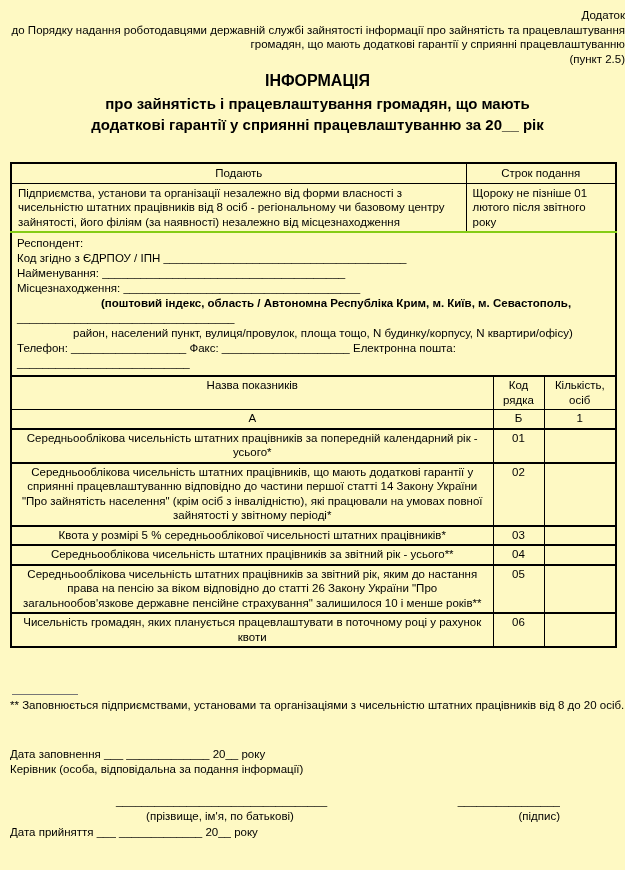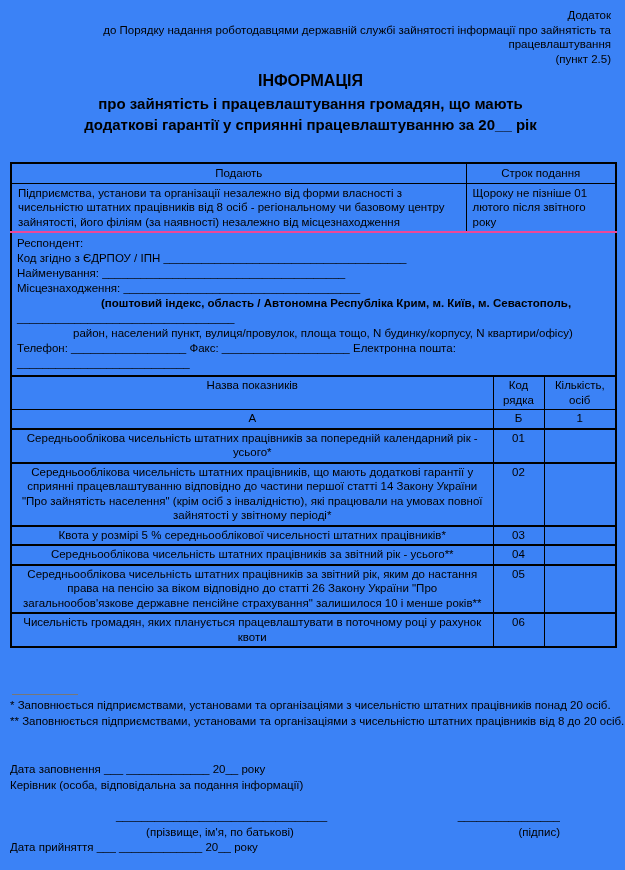--- a/index.html
+++ b/index.html
@@ -1,39 +1,39 @@
 <!DOCTYPE html>
 <html lang="uk"><head>
 <meta charset="utf-8">
 <style>
   * { box-sizing: border-box; margin: 0; padding: 0; }
   html,body { background:#fff; }
   .page {
     position: relative;
     width: 625px;
     height: 870px;
-    background: #3b82f6;
+    background: #fef9c3;
     color: #000000;
-    padding: 8px 14px 0 10px;
+    padding: 8px 0 0 10px;
     font-family: "Liberation Sans", sans-serif;
     font-size: 11.5px;
     line-height: 14.5px;
     overflow: hidden;
   }
   .annex { text-align: right; }
   .doc-title { text-align: center; font-weight: bold; font-size: 16px; line-height: 20px; margin-top: 5px; }
   .doc-subtitle {
     text-align: center; font-weight: bold; font-size: 15px; line-height: 21px;
     width: 500px; margin: 2px auto 0 auto;
   }
   table { border-collapse: collapse; table-layout: fixed; width: 605px; }
   .tblA { margin-top: 27px; border: 2px solid #000; }
   .tblA td { border: 1px solid #000; padding: 2px 6px; vertical-align: top; line-height: 14.5px; }
   .tblA .hdr td { text-align: center; }
-  .tblA .body-row td { border-bottom: 2px solid #ec4899; }
+  .tblA .body-row td { border-bottom: 2px solid #84cc16; }
   .tblA .respondent td { padding: 3px 5px 4px 5px; }
   .resp-line { line-height: 15px; }
   .indent1 { padding-left: 84px; font-weight: bold; }
   .indent2 { padding-left: 56px; }
   .bold { font-weight: normal; }
   .tblB { border: 2px solid #000; border-top: none; }
   .tblB td { border: 1px solid #000; padding: 1px 5px 2px 5px; vertical-align: top; line-height: 14.5px; text-align: center; }
   .tblB .hdr td { text-align: center; border-top: none; }
   .tblB .subhdr td { text-align: center; border-bottom: 2px solid #000; }
   .tblB .data td { border-bottom: 2px solid #000; }
@@ -48,20 +48,21 @@
   .sig-right { width: 130px; text-align: right; }
 </style>
 </head>
 <body>
 
 <div class="page">
 
   <div class="annex">
     <div>Додаток</div>
     <div>до Порядку надання роботодавцями державній службі зайнятості інформації про зайнятість та працевлаштування</div>
+    <div>громадян, що мають додаткові гарантії у сприянні працевлаштуванню</div>
     <div>(пункт 2.5)</div>
   </div>
 
   <div class="doc-title">ІНФОРМАЦІЯ</div>
   <div class="doc-subtitle">про зайнятість і працевлаштування громадян, що мають додаткові гарантії у сприянні працевлаштуванню за 20__ рік</div>
 
   <table class="tblA">
     <colgroup>
         <col style="width:455px">
         <col style="width:150px">
@@ -134,21 +135,20 @@
     </tr>
     <tr class="data">
       <td>Чисельність громадян, яких планується працевлаштувати в поточному році у рахунок квоти</td>
       <td class="cell-code">06</td>
       <td></td>
     </tr>
   </tbody>
     </table>
 
   <div class="footrule"></div>
-  <div class="footnote">* Заповнюється підприємствами, установами та організаціями з чисельністю штатних працівників понад 20 осіб.</div>
   <div class="footnote">** Заповнюється підприємствами, установами та організаціями з чисельністю штатних працівників від 8 до 20 осіб.</div>
 
   <div class="sig">
     <div>Дата заповнення ___ _____________ 20__ року</div>
     <div>Керівник (особа, відповідальна за подання інформації)</div>
 
     <div class="sig-row">
       <div class="sig-left">
         <div class="line">_________________________________</div>
         <div class="cap">(прізвище, ім'я, по батькові)</div>

